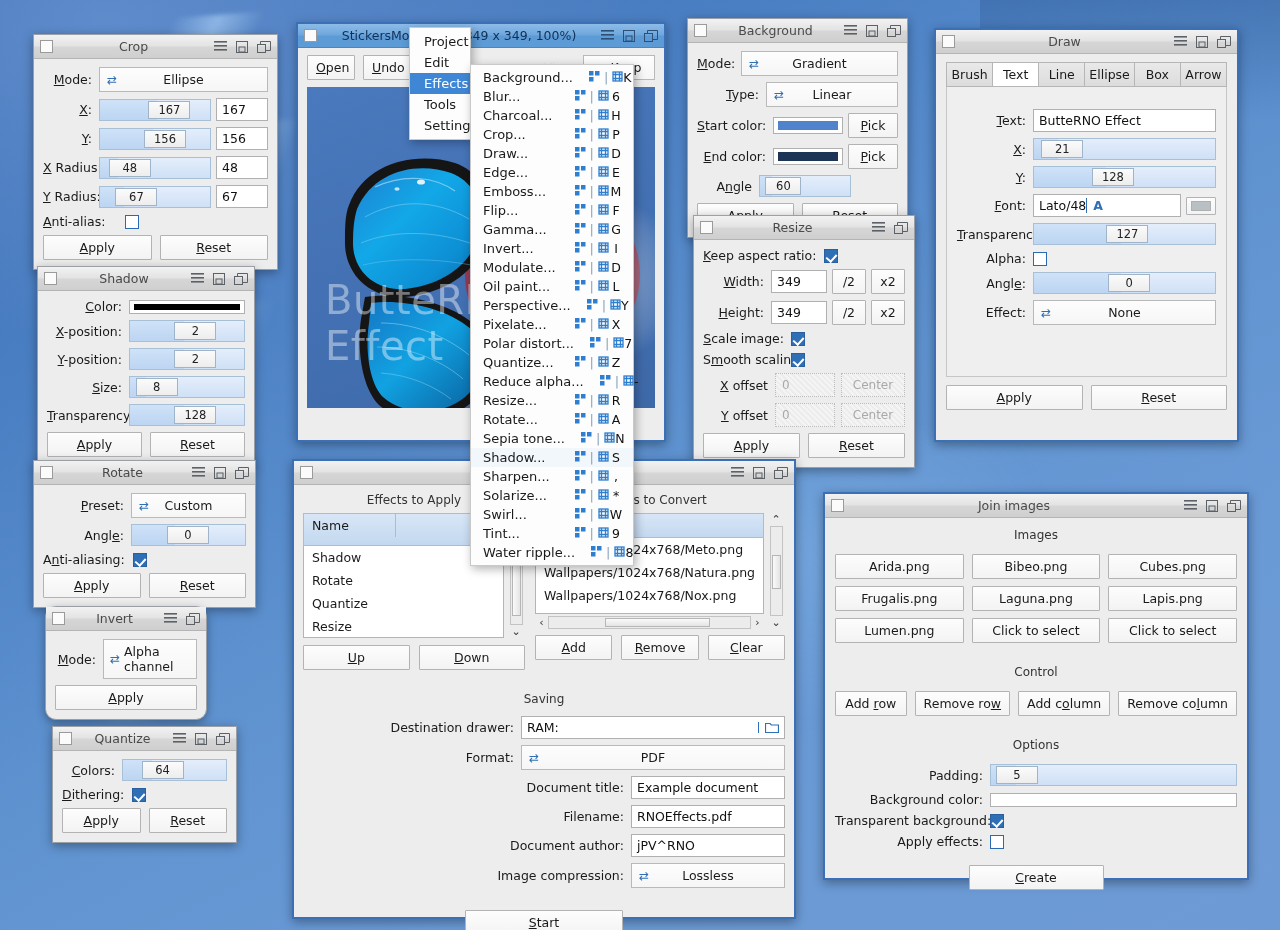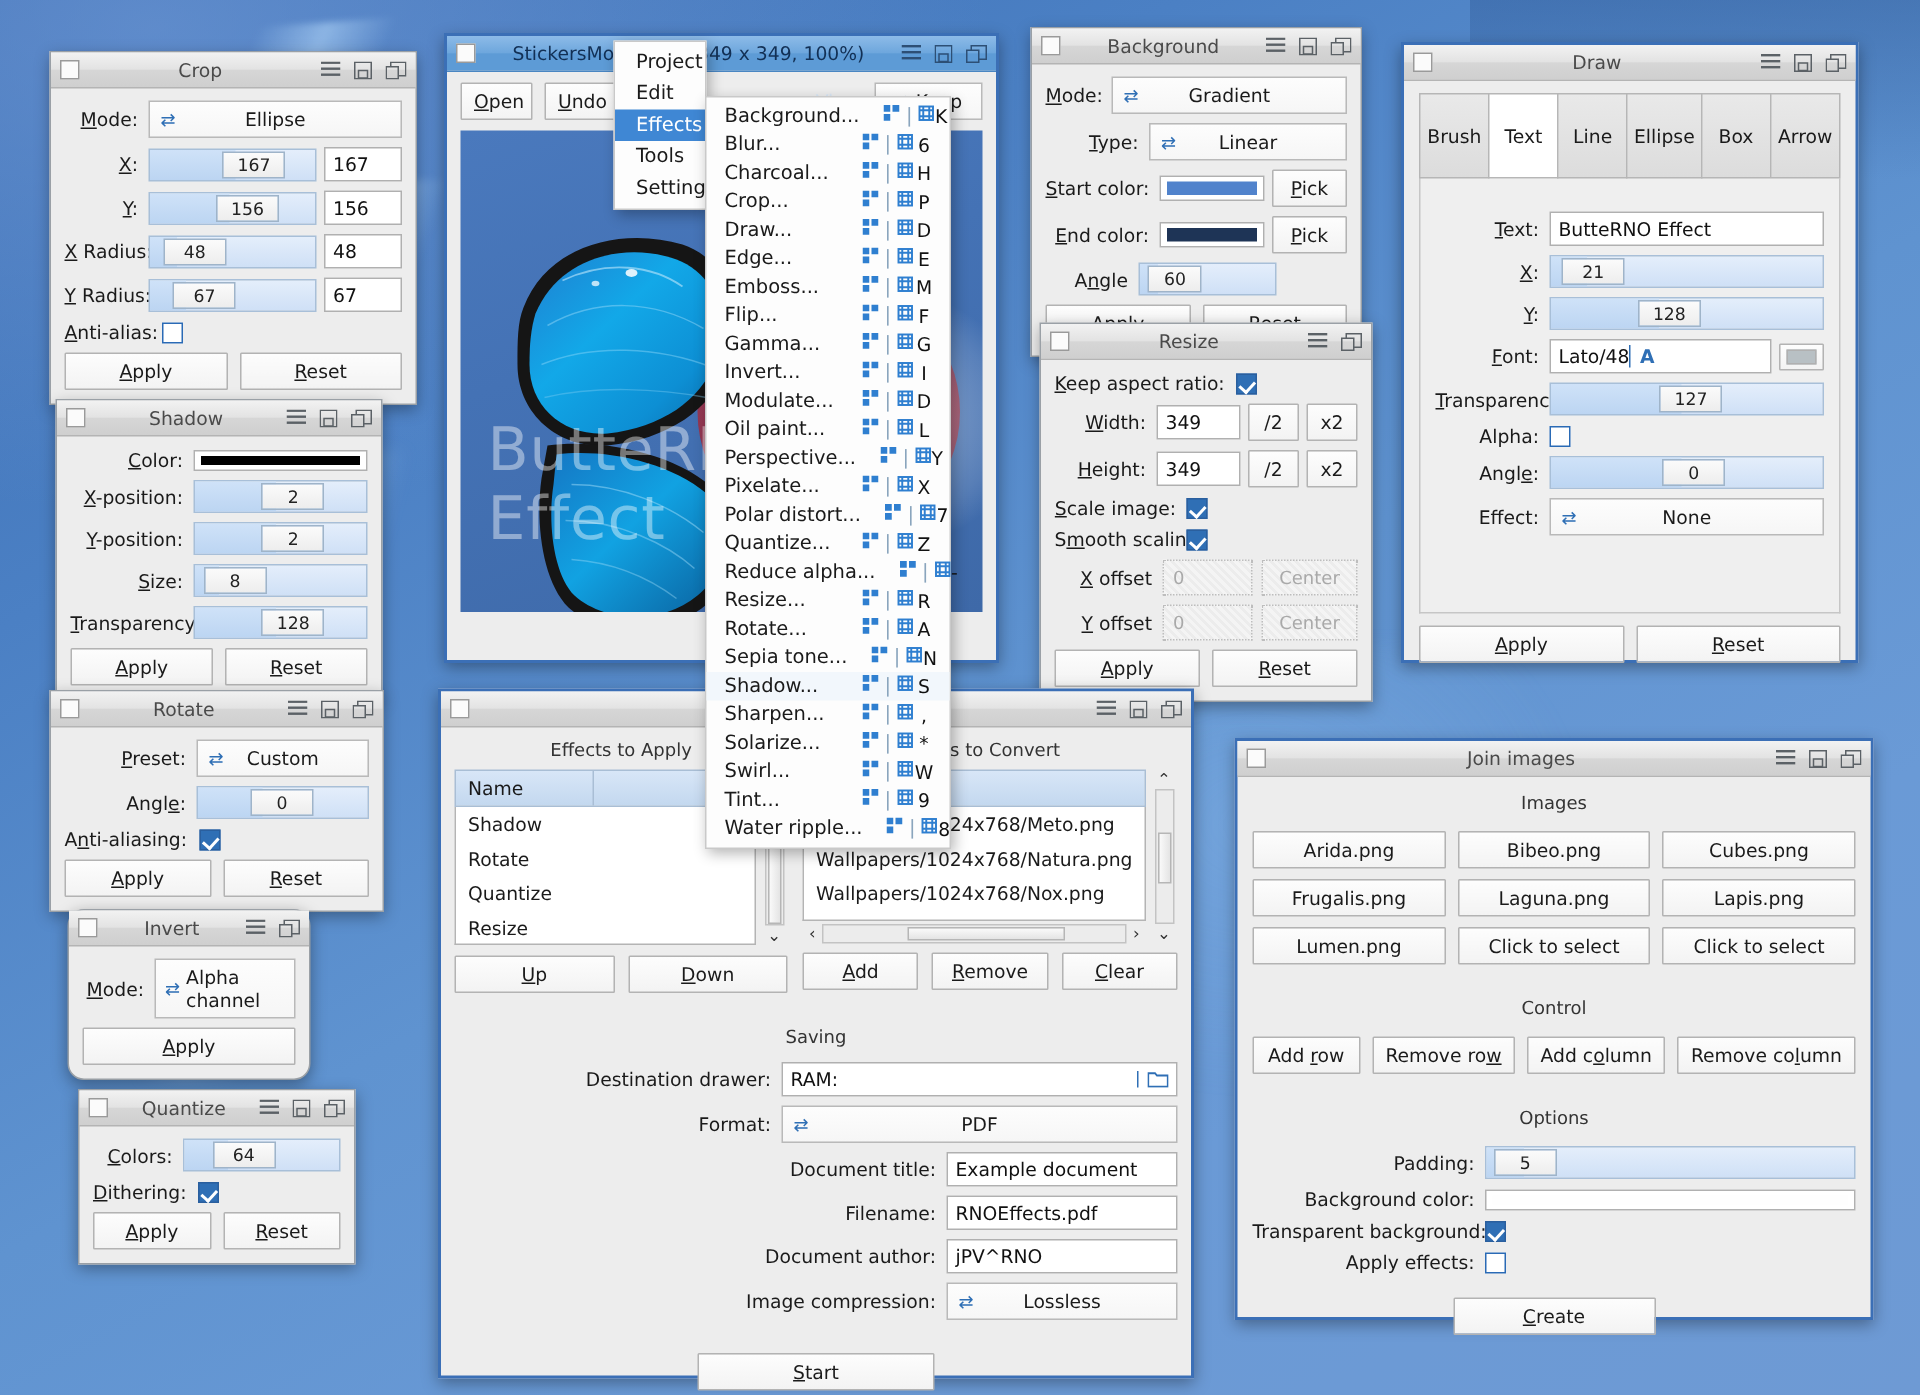--- a/index.html
+++ b/index.html
@@ -97,36 +97,36 @@
   .wm { position:absolute; left:18px; top:190px; font-size:40px; color:rgba(255,255,255,0.42);
         font-family:"DejaVu Sans", sans-serif; letter-spacing:0.5px; }
   .redball { position:absolute; left:158px; top:100px; width:175px; height:175px; border-radius:50%;
         background:radial-gradient(circle at 45% 45%, rgba(214,60,70,0.80), rgba(170,30,45,0.72) 70%, rgba(150,25,40,0.65)); }
   .shellwhite { position:absolute; left:205px; top:105px; width:170px; height:175px;
         background:radial-gradient(ellipse at 30% 50%, rgba(255,255,255,0.55), rgba(255,255,255,0.12) 62%, rgba(255,255,255,0) 75%); }
   .wing { position:absolute; }
 
   
   .listhdr { display:flex; background:linear-gradient(180deg,#d8e6f7,#c3d8ef); border:1px solid #a9bed5;
-             font-size:12.5px; }
+             font-size:12.5px;flex-direction:column; }
   .listhdr div { padding:4px 8px; }
   .listbox { background:#fff; border:1px solid #b4b4b4; border-top:none; overflow:hidden; }
   .li { padding:4px 8px; font-size:12.5px; white-space:nowrap; }
   .sb-v { width:13px; background:#ececec; border:1px solid #c3c3c3; position:relative; }
   .sb-v .th { position:absolute; left:1px; right:1px; background:linear-gradient(90deg,#fafafa,#e4e4e4);
               border:1px solid #b6b6b6; }
   .sb-h { height:13px; background:#ececec; border:1px solid #c3c3c3; position:relative; }
   .sb-h .th { position:absolute; top:1px; bottom:1px; background:linear-gradient(180deg,#fafafa,#e4e4e4);
               border:1px solid #b6b6b6; }
   .arr { font-size:11px; color:#333; display:flex; align-items:center; justify-content:center; }
 
   .dis { color:#a9a9a9; border:1px dotted #bdbdbd; background:
          repeating-linear-gradient(45deg,#f4f4f4,#f4f4f4 2px,#ececec 2px,#ececec 4px); }
   .tabrow { display:flex; }
-  .tab { flex:1; text-align:center; padding:20px 4px; font-size:12.5px;
+  .tab { flex:1; text-align:center; padding:4px 4px; font-size:12.5px;
          background:linear-gradient(180deg,#e9e9e9,#dcdcdc); border:1px solid #b6b6b6;
          border-right:none; cursor:pointer; }
   .tab:last-child { border-right:1px solid #b6b6b6; }
   .tab.on { background:#fff; }
   .panel { border:1px solid #c6c6c6; border-top:none; background:#efefef; }
 </style>
 </head>
 <body>
 
 <div class="streak s1"></div>
@@ -200,21 +200,21 @@
     <div class="row">
       <div class="lab" style="width:56px"><span class="u">Y</span> Radius:</div>
       <div class="slider sldwrap">
         <div class="fill" style="width:22%"></div>
           <div class="knob" style="left:14%">67</div>
       </div>
       <div class="txt" style="width:52px; margin-left:5px">67</div>
     </div>
 
     <div class="row">
-      <div style="padding-right:3px"><span class="u">A</span>nti-alias:</div>
+      <div style="padding-right:20px"><span class="u">A</span>nti-alias:</div>
       <span class="chk"></span>
     </div>
 
     <div class="row" style="margin-bottom:0; gap:8px">
       <div class="btn" style="flex:1"><span class="u">A</span>pply</div>
       <div class="btn" style="flex:1"><span class="u">R</span>eset</div>
     </div>
   </div>
 </div>
 

